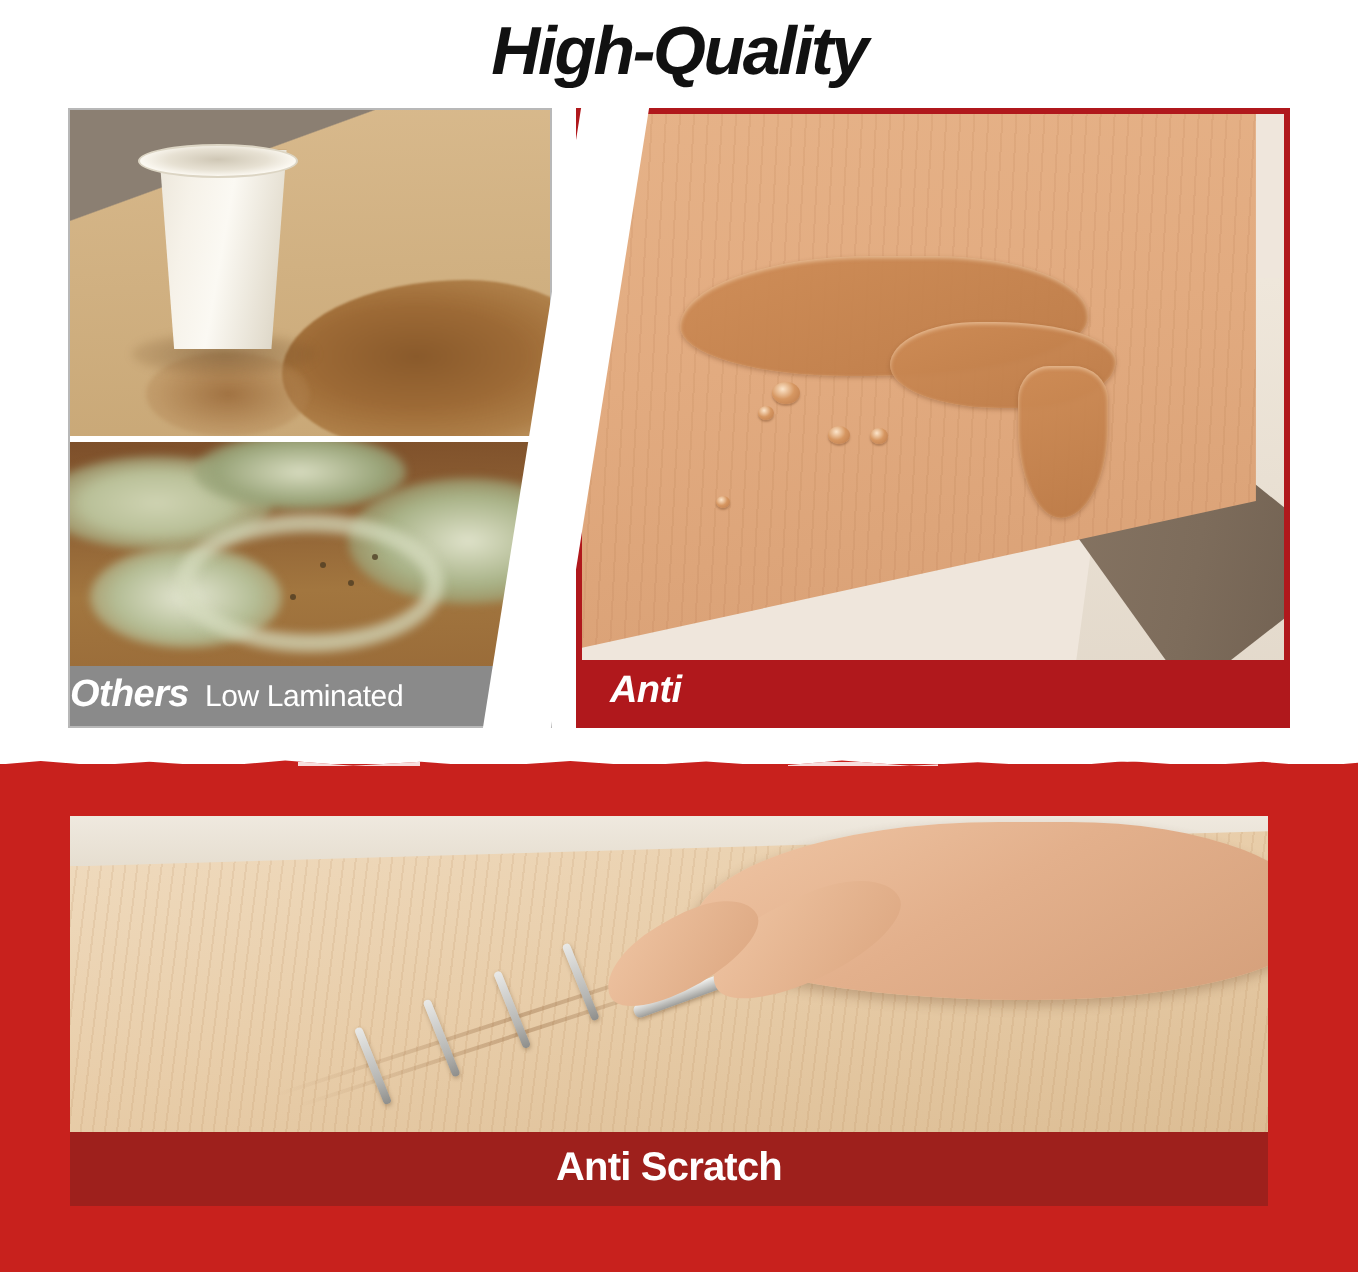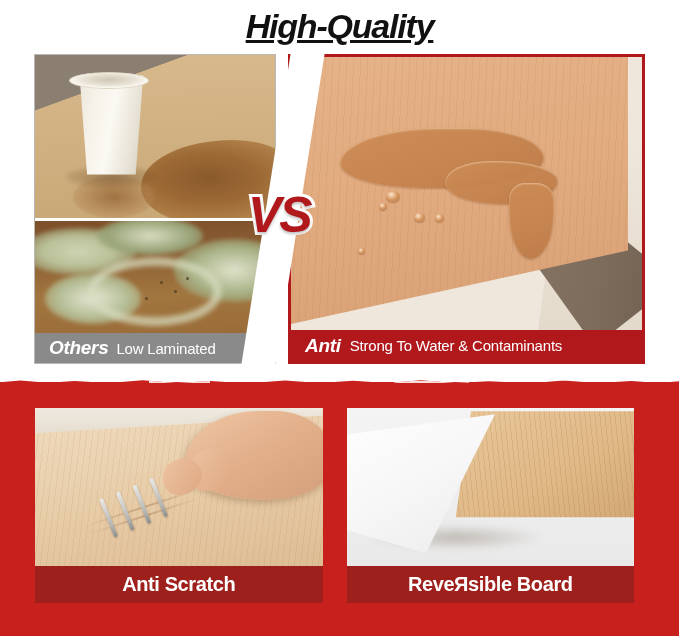--- a/index.html
+++ b/index.html
@@ -22,21 +22,20 @@
     justify-content: center;
     gap: 9px;
     padding-top: 4px;
     white-space: nowrap;
   }
   .headline-part {
     font-size: 34px;
     font-weight: bold;
     font-style: italic;
     letter-spacing: -1.2px;
-    text-decoration: underline;
   }
   .headline-dark { color: #111111; }
   .headline-accent { color: #C42127; }
 
   
   .compare {
     position: relative;
     margin: 6px 34px 0 34px;
     height: 310px;
     display: flex;
@@ -142,21 +141,20 @@
     border-radius: 50%;
     opacity: .75;
   }
 
   .others-label {
     flex: 0 0 30px;
     background: #8a8a8a;
     display: flex;
     align-items: center;
     gap: 8px;
-    padding-left: 14px;
     color: #ffffff;
   }
   .label-strong {
     font-size: 19px;
     font-weight: bold;
     font-style: italic;
     letter-spacing: -0.3px;
   }
   .label-sub {
     font-size: 15px;
@@ -535,25 +533,23 @@
       <div class="liquid liquid-arm"></div>
       <div class="liquid liquid-drip"></div>
       <div class="droplet d1"></div>
       <div class="droplet d2"></div>
       <div class="droplet d3"></div>
       <div class="droplet d4"></div>
       <div class="droplet d5"></div>
     </div>
     <div class="ours-label">
       <span class="label-strong">Anti</span>
-      <span class="label-sub">Strong To Water &amp; Contaminants</span>
     </div>
   </div>
 
-  <div class="vs-badge">VS</div>
 </div>
 
 <div class="features">
   <div class="grunge">
     <div class="grunge-streak gs1"></div>
     <div class="grunge-streak gs2"></div>
     <div class="grunge-streak gs3"></div>
     <div class="grunge-streak gs4"></div>
     <div class="grunge-streak gs5"></div>
   </div>
@@ -573,26 +569,16 @@
           <div class="tine" style="left:72%;"></div>
         </div>
         <div class="fork-handle"></div>
         <div class="hand"></div>
         <div class="finger fg1"></div>
         <div class="finger fg2"></div>
       </div>
       <div class="feature-caption">Anti Scratch</div>
     </div>
 
-    <div class="feature-card">
-      <div class="feature-photo">
-        <div class="f2-bg"></div>
-        <div class="f2-wood"></div>
-        <div class="f2-shadow"></div>
-        <div class="f2-white-sheet"></div>
-        <div class="f2-sheet-edge"></div>
-      </div>
-      <div class="feature-caption">ReveЯsible Board</div>
-    </div>
 
 
   </div>
 </div>
 
 </body></html>

